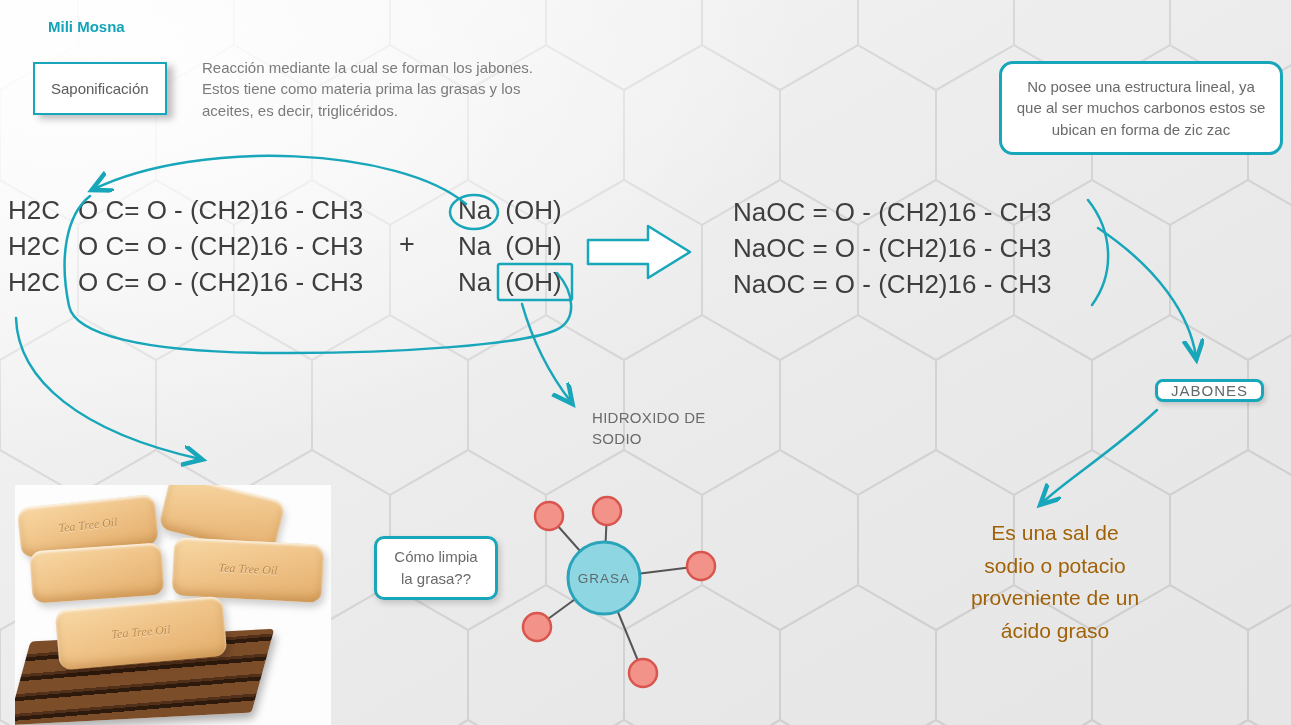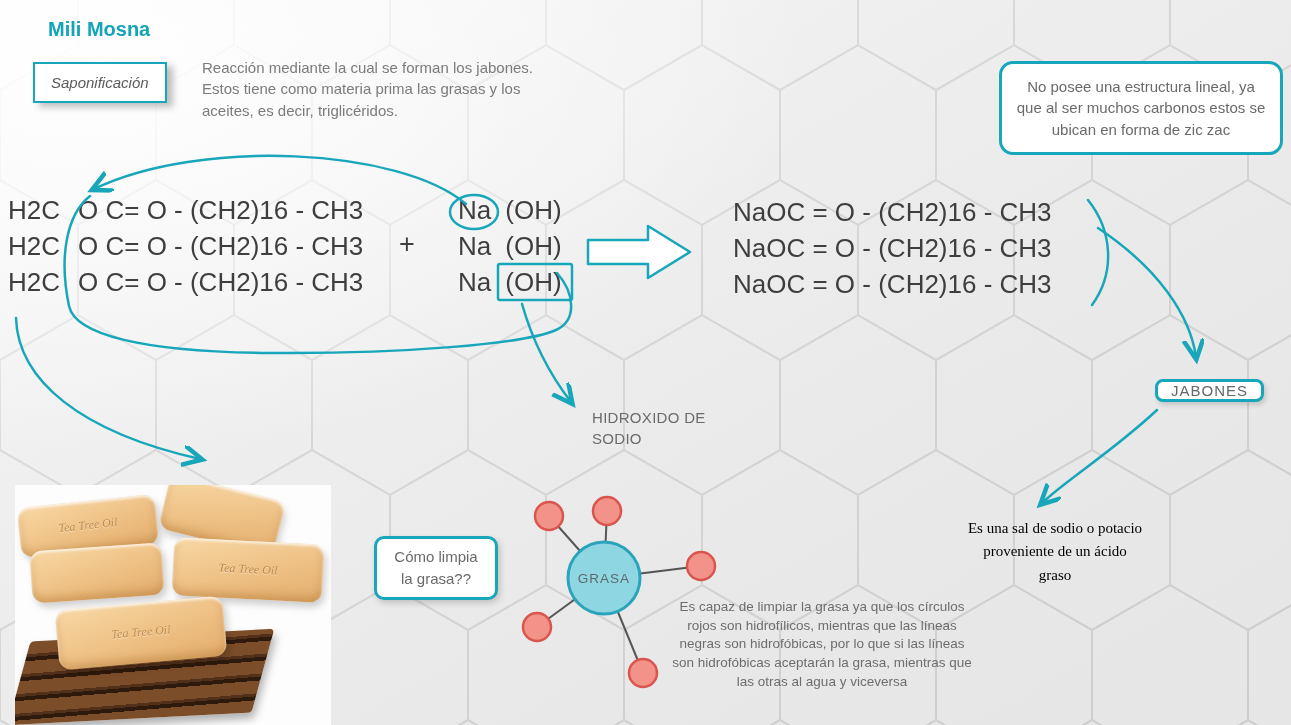--- a/index.html
+++ b/index.html
@@ -2,24 +2,24 @@
 <html><head>
 <meta charset="utf-8">
 <style>
   html,body{margin:0;padding:0;background:#e9e9e9;}
   .page{position:relative;width:1291px;height:725px;overflow:hidden;
         font-family:"Liberation Sans",sans-serif;background:#f0f0f0;}
   .bg,.overlay{position:absolute;left:0;top:0;width:1291px;height:725px;}
   .overlay{pointer-events:none;}
   .abs{position:absolute;}
 
-  .author{left:48px;top:18px;color:#14a4b8;font-size:20px;font-weight:700;}
+  .author{left:48px;top:18px;color:#14a4b8;font-size:15px;font-weight:700;}
   .term-box{left:33px;top:62px;background:#fff;border:2px solid #17a6ba;
-            padding:10px 16px;font-size:15px;color:#5c5c5c;
-            box-shadow:6px 4px 7px rgba(0,0,0,.25);font-style:italic;}
+            padding:16px 16px;font-size:15px;color:#5c5c5c;
+            box-shadow:6px 4px 7px rgba(0,0,0,.25);}
   .definition{left:202px;top:57px;width:338px;font-size:15px;color:#7b7b7b;line-height:1.42;}
   .note-zigzag{left:999px;top:61px;width:250px;padding:12px 14px;border:3px solid #17a6ba;
                border-radius:14px;background:#fff;color:#6a6a6a;font-size:15px;
                text-align:center;line-height:1.42;}
 
   .formula{font-size:26px;color:#3e3e3e;}
   .frow{height:36px;display:flex;align-items:center;}
   .left-formula{left:8px;top:192px;}
   .fpre{display:inline-block;width:70px;}
   .plus{left:399px;top:229px;font-size:27px;color:#3e3e3e;}
@@ -29,21 +29,21 @@
 
   .label{color:#6b6b6b;font-size:15px;letter-spacing:.3px;line-height:1.4;}
   .triesterato{left:228px;top:441px;width:155px;}
   .hidroxido{left:592px;top:407px;width:120px;}
   .jabones{left:1155px;top:379px;padding:0 13px;border:3px solid #17a6ba;border-radius:8px;
            background:#fff;color:#60696b;font-size:15px;letter-spacing:1px;
            box-shadow:2px 3px 5px rgba(0,0,0,.15);}
   .como{left:374px;top:536px;width:94px;padding:7px 12px;border:3px solid #17a6ba;border-radius:10px;
         background:#fff;text-align:center;color:#6a6a6a;font-size:15px;line-height:1.45;
         box-shadow:2px 3px 6px rgba(0,0,0,.18);}
-  .sal{left:966px;top:517px;width:178px;text-align:center;color:#000000;font-size:15px;line-height:1.55;font-family:Liberation Serif, serif;}
+  .sal{left:966px;top:517px;width:178px;text-align:center;color:#a16207;font-size:21px;line-height:1.55;}
   .limpia{left:672px;top:598px;width:300px;text-align:center;color:#6d6d6d;font-size:13.5px;line-height:1.38;}
 
   .soap-photo{left:15px;top:485px;width:316px;height:240px;background:#fdfdfd;overflow:hidden;}
   .soap-bar{position:absolute;border-radius:12px;
             background:linear-gradient(165deg,#f8d8a4,#eec084 55%,#e2ad6b);
             box-shadow:inset 0 2px 3px rgba(255,255,255,.8), inset 0 -5px 8px rgba(160,100,35,.35),
                        3px 5px 7px rgba(0,0,0,.18);
             display:flex;align-items:center;justify-content:center;}
   .soap-text{font-family:"Liberation Serif",serif;font-style:italic;font-size:12px;color:#bd8a4c;
              text-align:center;line-height:1.1;width:62px;text-shadow:0 1px 0 rgba(255,255,255,.5);}
@@ -137,21 +137,20 @@
   </div>
 
   <div class="abs label hidroxido">HIDROXIDO DE SODIO</div>
   <div class="abs jabones">
     <span>JABONES</span>
   </div>
   <div class="abs como">
     <span>Cómo limpia la grasa??</span>
   </div>
   <div class="abs sal">Es una sal de sodio o potacio proveniente de un ácido graso</div>
-  <div class="abs limpia">Es capaz de limpiar la grasa ya que los círculos rojos son hidrofílicos, mientras que las líneas negras son hidrofóbicas, por lo que si las líneas son hidrofóbicas aceptarán la grasa, mientras que las otras al agua y viceversa</div>
 
   <div class="abs soap-photo">
     <div class="soap-bar b1">
       <span class="soap-text">Tea Tree Oil</span>
     </div>
     <div class="soap-bar b2"></div>
     <div class="soap-bar b3">
       <span class="soap-text">Tea Tree Oil</span>
     </div>
     <div class="soap-bar b4"></div>

